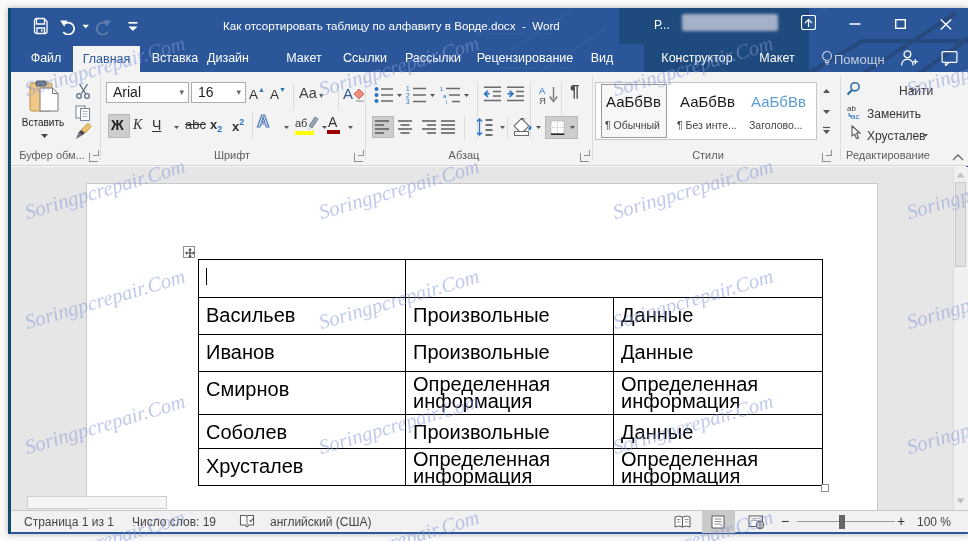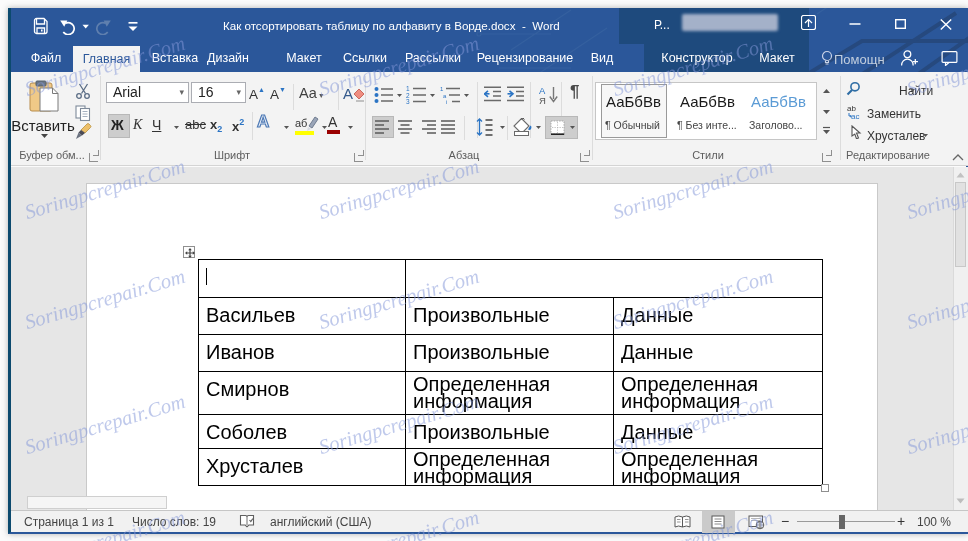--- a/index.html
+++ b/index.html
@@ -172,21 +172,21 @@
       <svg class="abs" style="left:941px;top:81px;" width="12" height="9" viewBox="0 0 12 9">
           <path d="M1 7 l5-5 5 5" fill="none" stroke="#666" stroke-width="1.3"></path>
         </svg>
 
       <svg class="abs" style="left:17px;top:8px;" width="34" height="34" viewBox="0 0 34 34">
         <rect x="2" y="3" width="22" height="28" rx="2" fill="#f0c987" stroke="#b88d4d" stroke-width="1"></rect>
         <rect x="8" y="1" width="10" height="5" rx="1" fill="#6b7685" stroke="#55606e"></rect>
         <path d="M12 8 H24.5 L30 13.5 V31 H12 Z" fill="#fff" stroke="#7a7a7a"></path>
         <path d="M24.5 8 V13.5 H30" fill="none" stroke="#7a7a7a"></path>
       </svg>
-      <div class="abs" style="left:0px;top:45px;width:64px;text-align:center;font-size:15px;color:#222;">Вставить</div>
+      <div class="abs" style="left:0px;top:45px;width:64px;text-align:center;font-size:10px;color:#222;">Вставить</div>
       <svg class="abs" style="left:29px;top:61px;" width="9" height="6" viewBox="0 0 9 6">
           <path d="M1 1 h7 l-3.5 4 z" fill="#444"></path>
         </svg>
 
       <svg class="abs" style="left:64px;top:11px;" width="17" height="17" viewBox="0 0 17 17">
         <g stroke="#5a6c84" stroke-width="1.3" fill="none">
           <path d="M4.5 1 L10.5 10.5 M12.5 1 L6.5 10.5"></path>
           <circle cx="4" cy="13" r="2.3"></circle>
             <circle cx="12" cy="13" r="2.3"></circle>
         </g>

